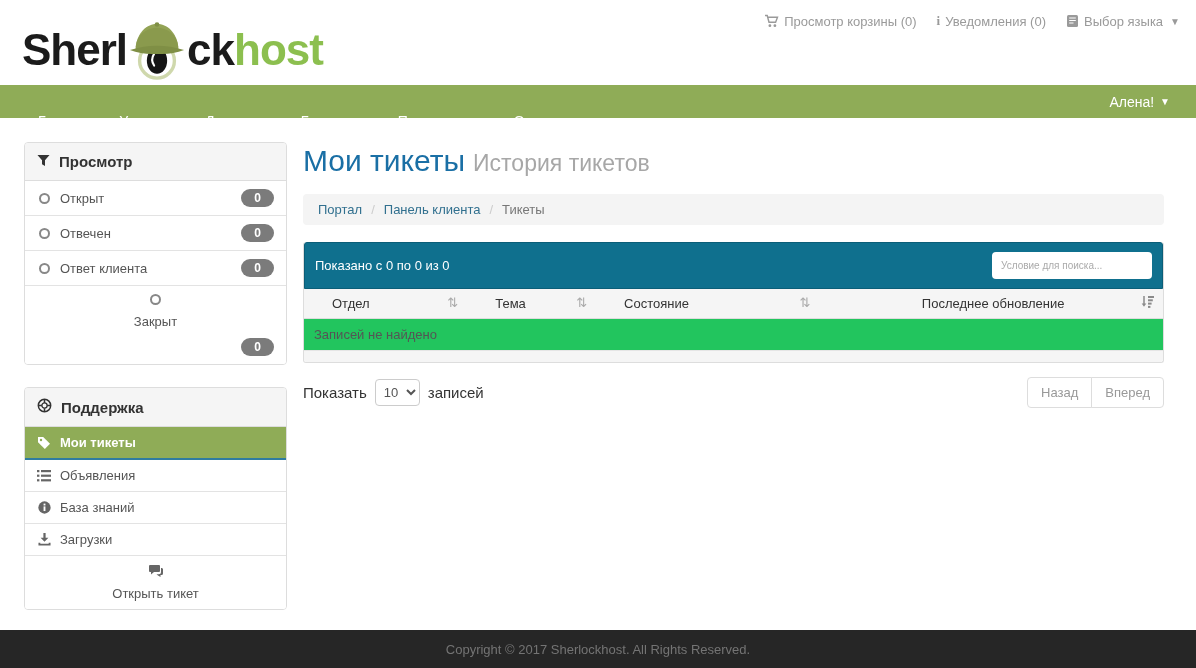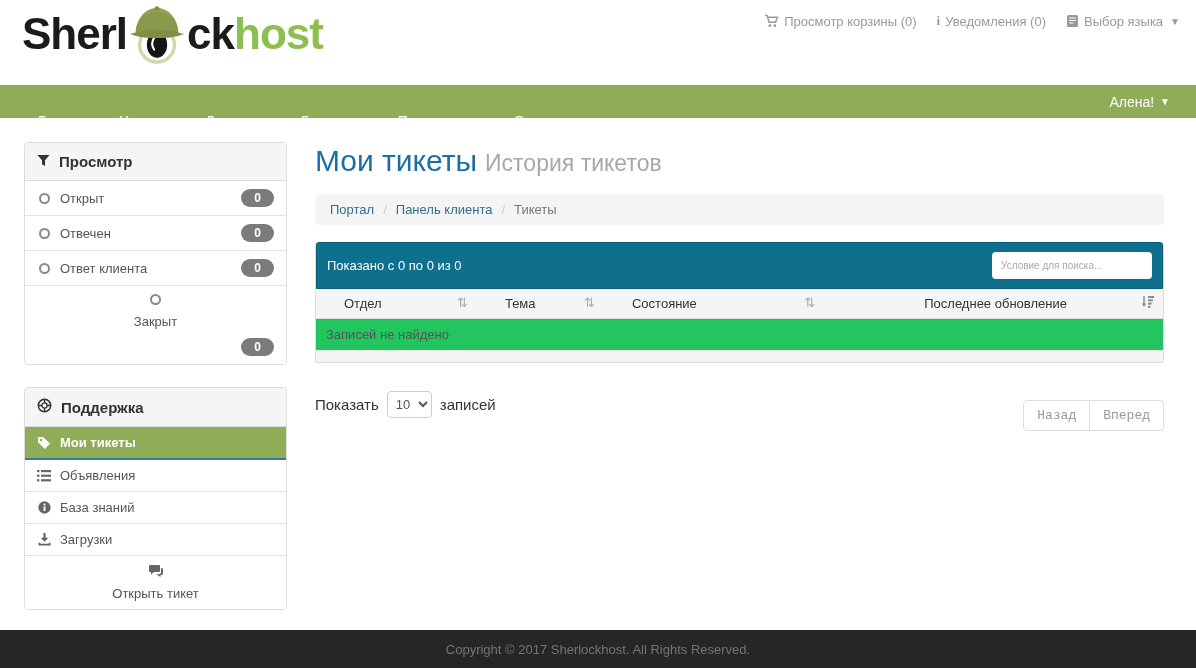--- a/index.html
+++ b/index.html
@@ -9,33 +9,33 @@
     background:#fff; color:#555; overflow:hidden;
     display:flex; flex-direction:column;
   }
   
   .header { position:relative; height:85px; background:#fff; flex:0 0 auto; }
   .topbar { position:absolute; top:13px; right:16px; display:flex; gap:20px; font-size:13px; color:#9a9a9a; }
   .topbar-link { display:flex; align-items:center; gap:5px; cursor:pointer; color:#9a9a9a; }
   .topbar-link svg { display:block; }
   .ic-info-plain { font-family:"Liberation Serif","DejaVu Serif",serif; font-weight:bold; font-style:normal; font-size:13px; }
   .caret { font-size:10px; color:#9a9a9a; margin-left:2px; }
-  .logo { position:absolute; left:22px; top:3px; display:flex; align-items:center; font-weight:bold; font-size:44px; letter-spacing:-1px; line-height:1; }
+  .logo { position:absolute; left:22px; top:19px; display:flex; align-items:center; font-weight:bold; font-size:44px; letter-spacing:-1px; line-height:1; }
   .logo .dark { color:#1b1b1b; }
   .logo .green { color:#8cbf4f;text-align:right; }
   .logo-icon { width:58px; height:62px; margin:0 1px; position:relative; top:2px; }
   
   .navbar { height:33px; background:#8fac57; display:flex; align-items:stretch; color:#fff; font-size:14px; flex:0 0 auto; }
   .nav-item { display:flex; align-items:center; padding:0 14px; cursor:pointer; white-space:nowrap; }
   .nav-item .caret { color:#fff; margin-left:5px; }
   .nav-left { display:flex; margin-left:24px;margin-top:36px; }
   .nav-user { margin-left:auto; margin-right:12px; display:flex; align-items:center; padding:0 14px; cursor:pointer; }
   .nav-user .caret { color:#fff; margin-left:6px; }
   
-  .content { flex:1 1 auto; display:flex; align-items:flex-start; padding:24px 32px 0 24px; gap:28px; }
+  .content { flex:1 1 auto; display:flex; align-items:flex-start; padding:24px 32px 0 24px; gap:16px; }
   
   .sidebar { width:263px; flex:0 0 263px; display:flex; flex-direction:column; gap:22px; }
   .panel { border:1px solid #ddd; border-radius:4px; overflow:hidden; background:#fff; }
   .panel-head { background:#f5f5f5; padding:10px 12px; font-size:15px; font-weight:bold; color:#333; display:flex; align-items:center; gap:9px; border-bottom:1px solid #ddd; }
   .panel-head svg { color:#333; }
   .side-item { display:flex; align-items:center; gap:9px; padding:8px 12px; font-size:13px; color:#555; cursor:pointer; border-bottom:1px solid #e3e3e3; background:#fff; }
   .side-item:last-child { border-bottom:none;flex-direction:column; }
   .side-item .ico { width:14px; display:flex; justify-content:center; color:#666; }
   .circle-o { width:11px; height:11px; border:2px solid #888; border-radius:50%; display:inline-block; }
   .badge { margin-left:auto; background:#7b7b7b; color:#fff; font-size:12px; font-weight:bold; padding:2px 13px; border-radius:10px; }
@@ -60,21 +60,21 @@
   .th { position:relative; padding:7px 24px 7px 28px; font-size:13px; color:#333; }
   .th .sort { position:absolute; right:9px; top:6px; color:#aaa; font-size:13px; cursor:pointer; }
   .th1 { width:19%; } .th2 { width:15%; } .th3 { width:26%; } .th4 { width:40%; text-align:center; }
   .trow-empty { background:#22c55e; padding:8px 10px; font-size:13px; color:#555; border-bottom:1px solid #e5e5e5; }
   .tfoot-strip { height:11px; background:#f5f5f5; border-radius:0 0 3px 3px; }
   
   .pager { display:flex; align-items:center; justify-content:space-between; margin-top:14px; }
   .pager-left { display:flex; align-items:center; gap:8px; font-size:15px; color:#333; }
   .page-size { font-family:inherit; font-size:13px; color:#555; border:1px solid #ccc; border-radius:4px; padding:4px 4px; background:#fff; }
   .btn-group { display:flex; }
-  .btn { background:#fff; border:1px solid #ddd; color:#999; font-size:13px; font-family:Liberation Mono, monospace; padding:7px 13px; cursor:pointer;margin-top:23px; }
+  .btn { background:#fff; border:1px solid #ddd; color:#999; font-size:13px; font-family:Liberation Sans, sans-serif; padding:7px 13px; cursor:pointer; }
   .btn.prev { border-radius:4px 0 0 4px; }
   .btn.next { border-radius:0 4px 4px 0; margin-left:-1px; }
   
   .footer { flex:0 0 38px; background:#262626; display:flex; align-items:center; justify-content:center; font-size:13px; color:#747474; }
 </style>
 </head>
 <body>
 
 <div class="header">
   <div class="topbar">

